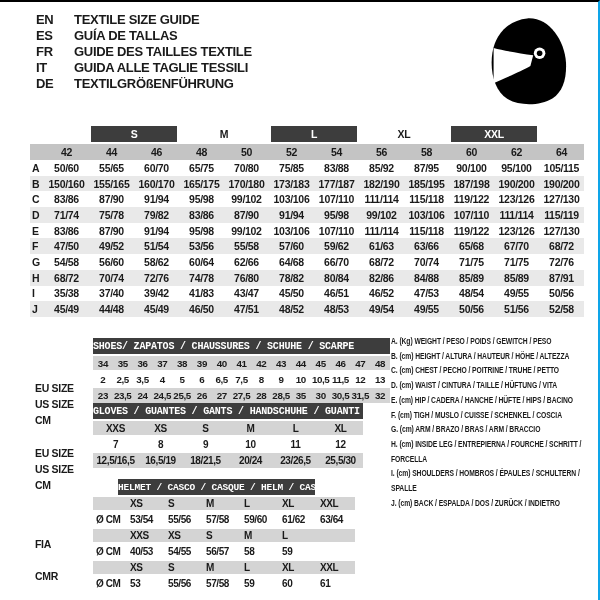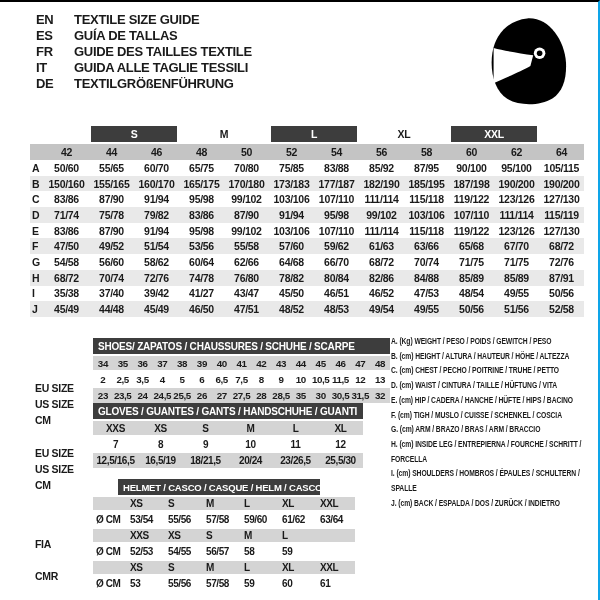--- a/index.html
+++ b/index.html
@@ -28,21 +28,21 @@
   .group-cell.dark{background:var(--bar,#3d3d3d);color:var(--barText,#fff);margin:0 2px;}
   .size-cell{background:var(--sizeRow,#c4c4c4);}
   .stripe{background:var(--stripe,#e9e9e9);}
   
   .sub{position:absolute;display:grid;row-gap:2px;font-weight:bold;letter-spacing:-0.3px;}
   .shoes{left:35px;top:336px;grid-template-columns:58px repeat(15,19.8px);grid-template-rows:16px 14px 14px 15px;}
   .gloves{left:35px;top:401px;grid-template-columns:58px repeat(6,45px);grid-template-rows:16px 14px 14px 15px;}
   .helmet-t{left:35px;top:477px;grid-template-columns:58px 34px repeat(6,38px);grid-template-rows:16px 13px 15px 13px 15px 13px 15px;}
   .sub-label{display:flex;align-items:center;font-size:10.5px;white-space:nowrap;margin-top:32px;}
   .sub-bar{background:var(--bar,#3d3d3d);color:var(--barText,#fff);display:flex;align-items:center;
-           padding-left:5px;font-size:10px;letter-spacing:-0.2px;white-space:nowrap;overflow:hidden;}
+           font-size:10px;letter-spacing:-0.2px;white-space:nowrap;overflow:hidden;font-family:Liberation Mono, monospace;}
   .helmet-t .sub-bar{width:197px;font-size:9.5px;}
   .bar-wrap{display:flex;}
   .sub-cell{display:flex;align-items:center;justify-content:center;font-size:9.8px;letter-spacing:-0.4px;white-space:nowrap;}
   .gloves .sub-cell{font-size:10px;}
   .helmet-t .sub-cell{justify-content:flex-start;padding-left:3px;font-size:10px;}
   .gray{background:var(--subRow,#d4d4d4);}
   
   .legend{position:absolute;left:391px;top:332px;width:270px;
           font-size:9px;font-weight:bold;line-height:14.7px;letter-spacing:-0.1px;
           transform:scaleX(0.75);transform-origin:left top;}
@@ -208,21 +208,21 @@
       <div class="mt-cell stripe">80/84</div>
       <div class="mt-cell stripe">82/86</div>
       <div class="mt-cell stripe">84/88</div>
       <div class="mt-cell stripe">85/89</div>
       <div class="mt-cell stripe">85/89</div>
       <div class="mt-cell stripe">87/91</div>
       <div class="mt-cell row-letter">I</div>
       <div class="mt-cell">35/38</div>
       <div class="mt-cell">37/40</div>
       <div class="mt-cell">39/42</div>
-      <div class="mt-cell">41/27</div>
+      <div class="mt-cell">41/83</div>
       <div class="mt-cell">43/47</div>
       <div class="mt-cell">45/50</div>
       <div class="mt-cell">46/51</div>
       <div class="mt-cell">46/52</div>
       <div class="mt-cell">47/53</div>
       <div class="mt-cell">48/54</div>
       <div class="mt-cell">49/55</div>
       <div class="mt-cell">50/56</div>
       <div class="mt-cell row-letter stripe">J</div>
       <div class="mt-cell stripe">45/49</div>
@@ -342,21 +342,21 @@
       <div class="sub-label"></div>
       <div class="sub-cell gray"></div>
       <div class="sub-cell gray">XXS</div>
       <div class="sub-cell gray">XS</div>
       <div class="sub-cell gray">S</div>
       <div class="sub-cell gray">M</div>
       <div class="sub-cell gray">L</div>
       <div class="sub-cell gray"></div>
       <div class="sub-label">CMR</div>
       <div class="sub-cell">Ø CM</div>
-      <div class="sub-cell">52/53</div>
+      <div class="sub-cell">40/53</div>
       <div class="sub-cell">54/55</div>
       <div class="sub-cell">56/57</div>
       <div class="sub-cell">58</div>
       <div class="sub-cell">59</div>
       <div class="sub-cell"></div>
       <div class="sub-label"></div>
       <div class="sub-cell gray"></div>
       <div class="sub-cell gray">XS</div>
       <div class="sub-cell gray">S</div>
       <div class="sub-cell gray">M</div>

